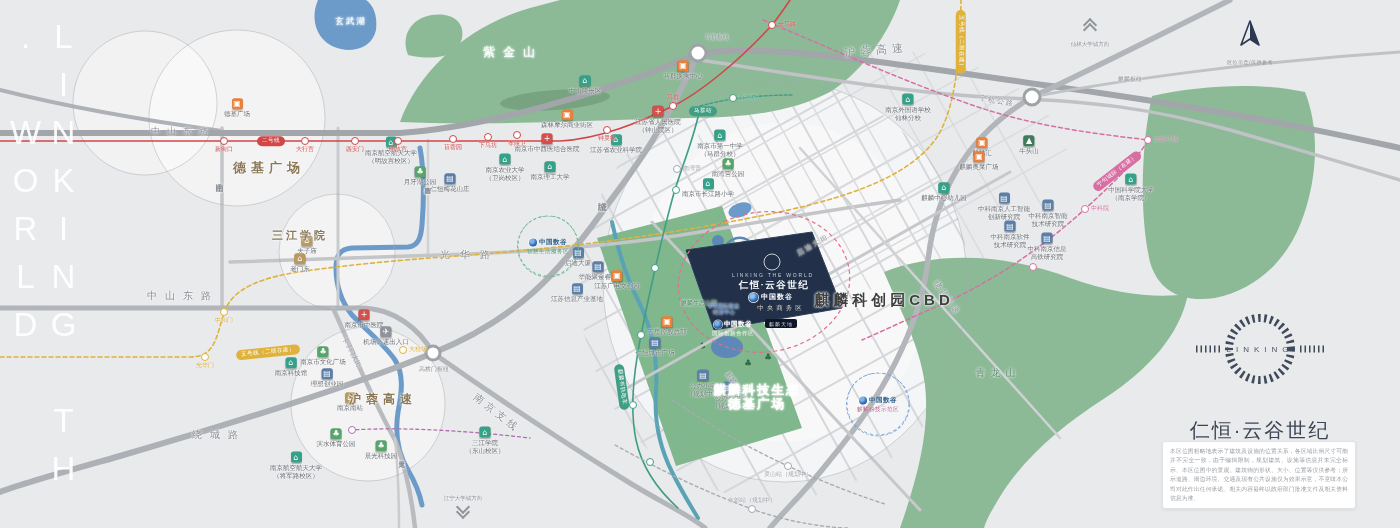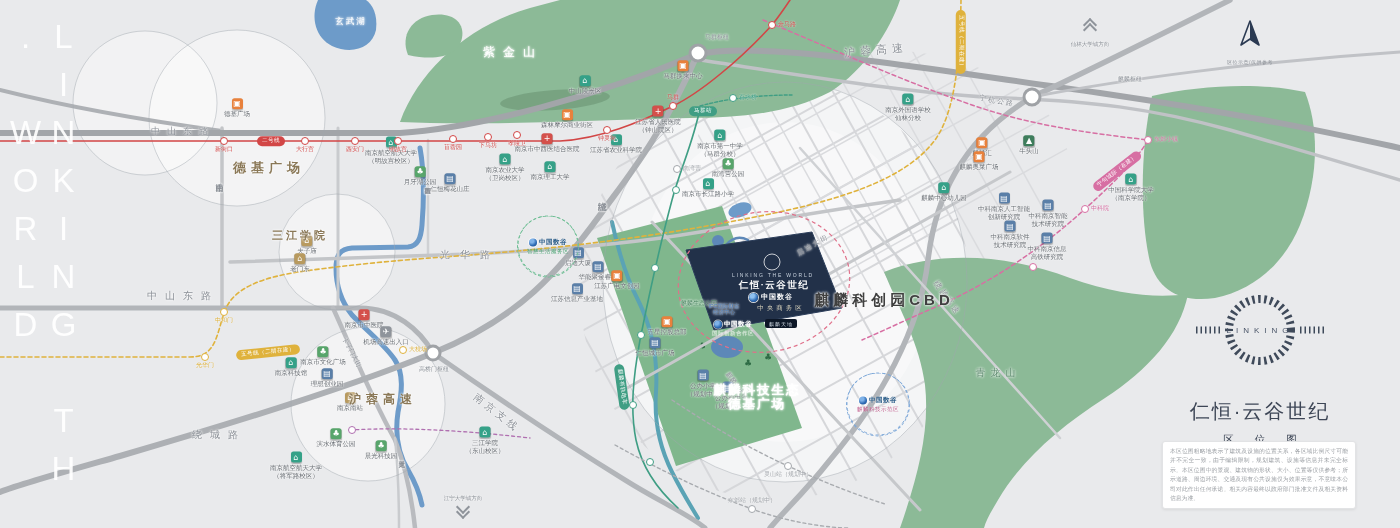--- a/index.html
+++ b/index.html
@@ -45,21 +45,21 @@
   .pj{position:absolute;transform:translate(-50%,-50%);z-index:4;text-align:center;white-space:nowrap;pointer-events:none;}
   #pj-ring{width:15px;height:15px;border:1px solid rgba(255,255,255,.75);border-radius:50%;}
   #pj-l1{color:#c8d2de;font-size:5px;letter-spacing:1.8px;}
   #pj-l2{color:#fff;font-size:9.5px;font-weight:bold;letter-spacing:1.5px;}
   #pj-row{display:flex;align-items:center;gap:3px;}
   #pj-row .sph{width:9px;height:9px;border-radius:50%;background:radial-gradient(circle at 35% 30%,#8ec0f0 0 25%,#2f6cb5 60%,#164a8c);box-shadow:0 0 0 1px rgba(255,255,255,.8);}
   #pj-row .bn{color:#fff;font-size:7px;font-weight:bold;letter-spacing:1px;}
   #pj-zone{color:#d9d3bd;font-size:6.5px;letter-spacing:3px;}
   #pj-tag{background:#0d1727;color:#cfd8e2;font-size:5px;letter-spacing:1px;padding:1.5px 4px;border-radius:2px;}
   
-  #panel{position:absolute;left:1150px;top:278px;width:220px;z-index:4;text-align:center;}
+  #panel{position:absolute;left:1150px;top:297px;width:220px;z-index:4;text-align:center;}
   #logo-wrap{position:relative;height:110px;}
   #logo-text{position:absolute;left:50%;top:52px;transform:translate(-50%,-50%);font-size:8px;letter-spacing:5px;color:#4a5568;}
   #panel-title{margin-top:10px;font-size:20px;font-weight:500;color:#3d4656;letter-spacing:2px;}
   #panel-sub{margin-top:8px;font-size:10.5px;color:#3d4656;letter-spacing:9px;text-indent:9px;}
   #disclaimer{position:absolute;left:1162px;top:441px;width:178px;z-index:4;background:#fff;border:1px solid #e2e3e5;
      border-radius:3px;box-shadow:0 1px 3px rgba(0,0,0,.08);padding:5px 7px;
      font-size:5.8px;line-height:9.4px;color:#9a9ea3;text-align:justify;}
 </style>
 </head>
 <body>

